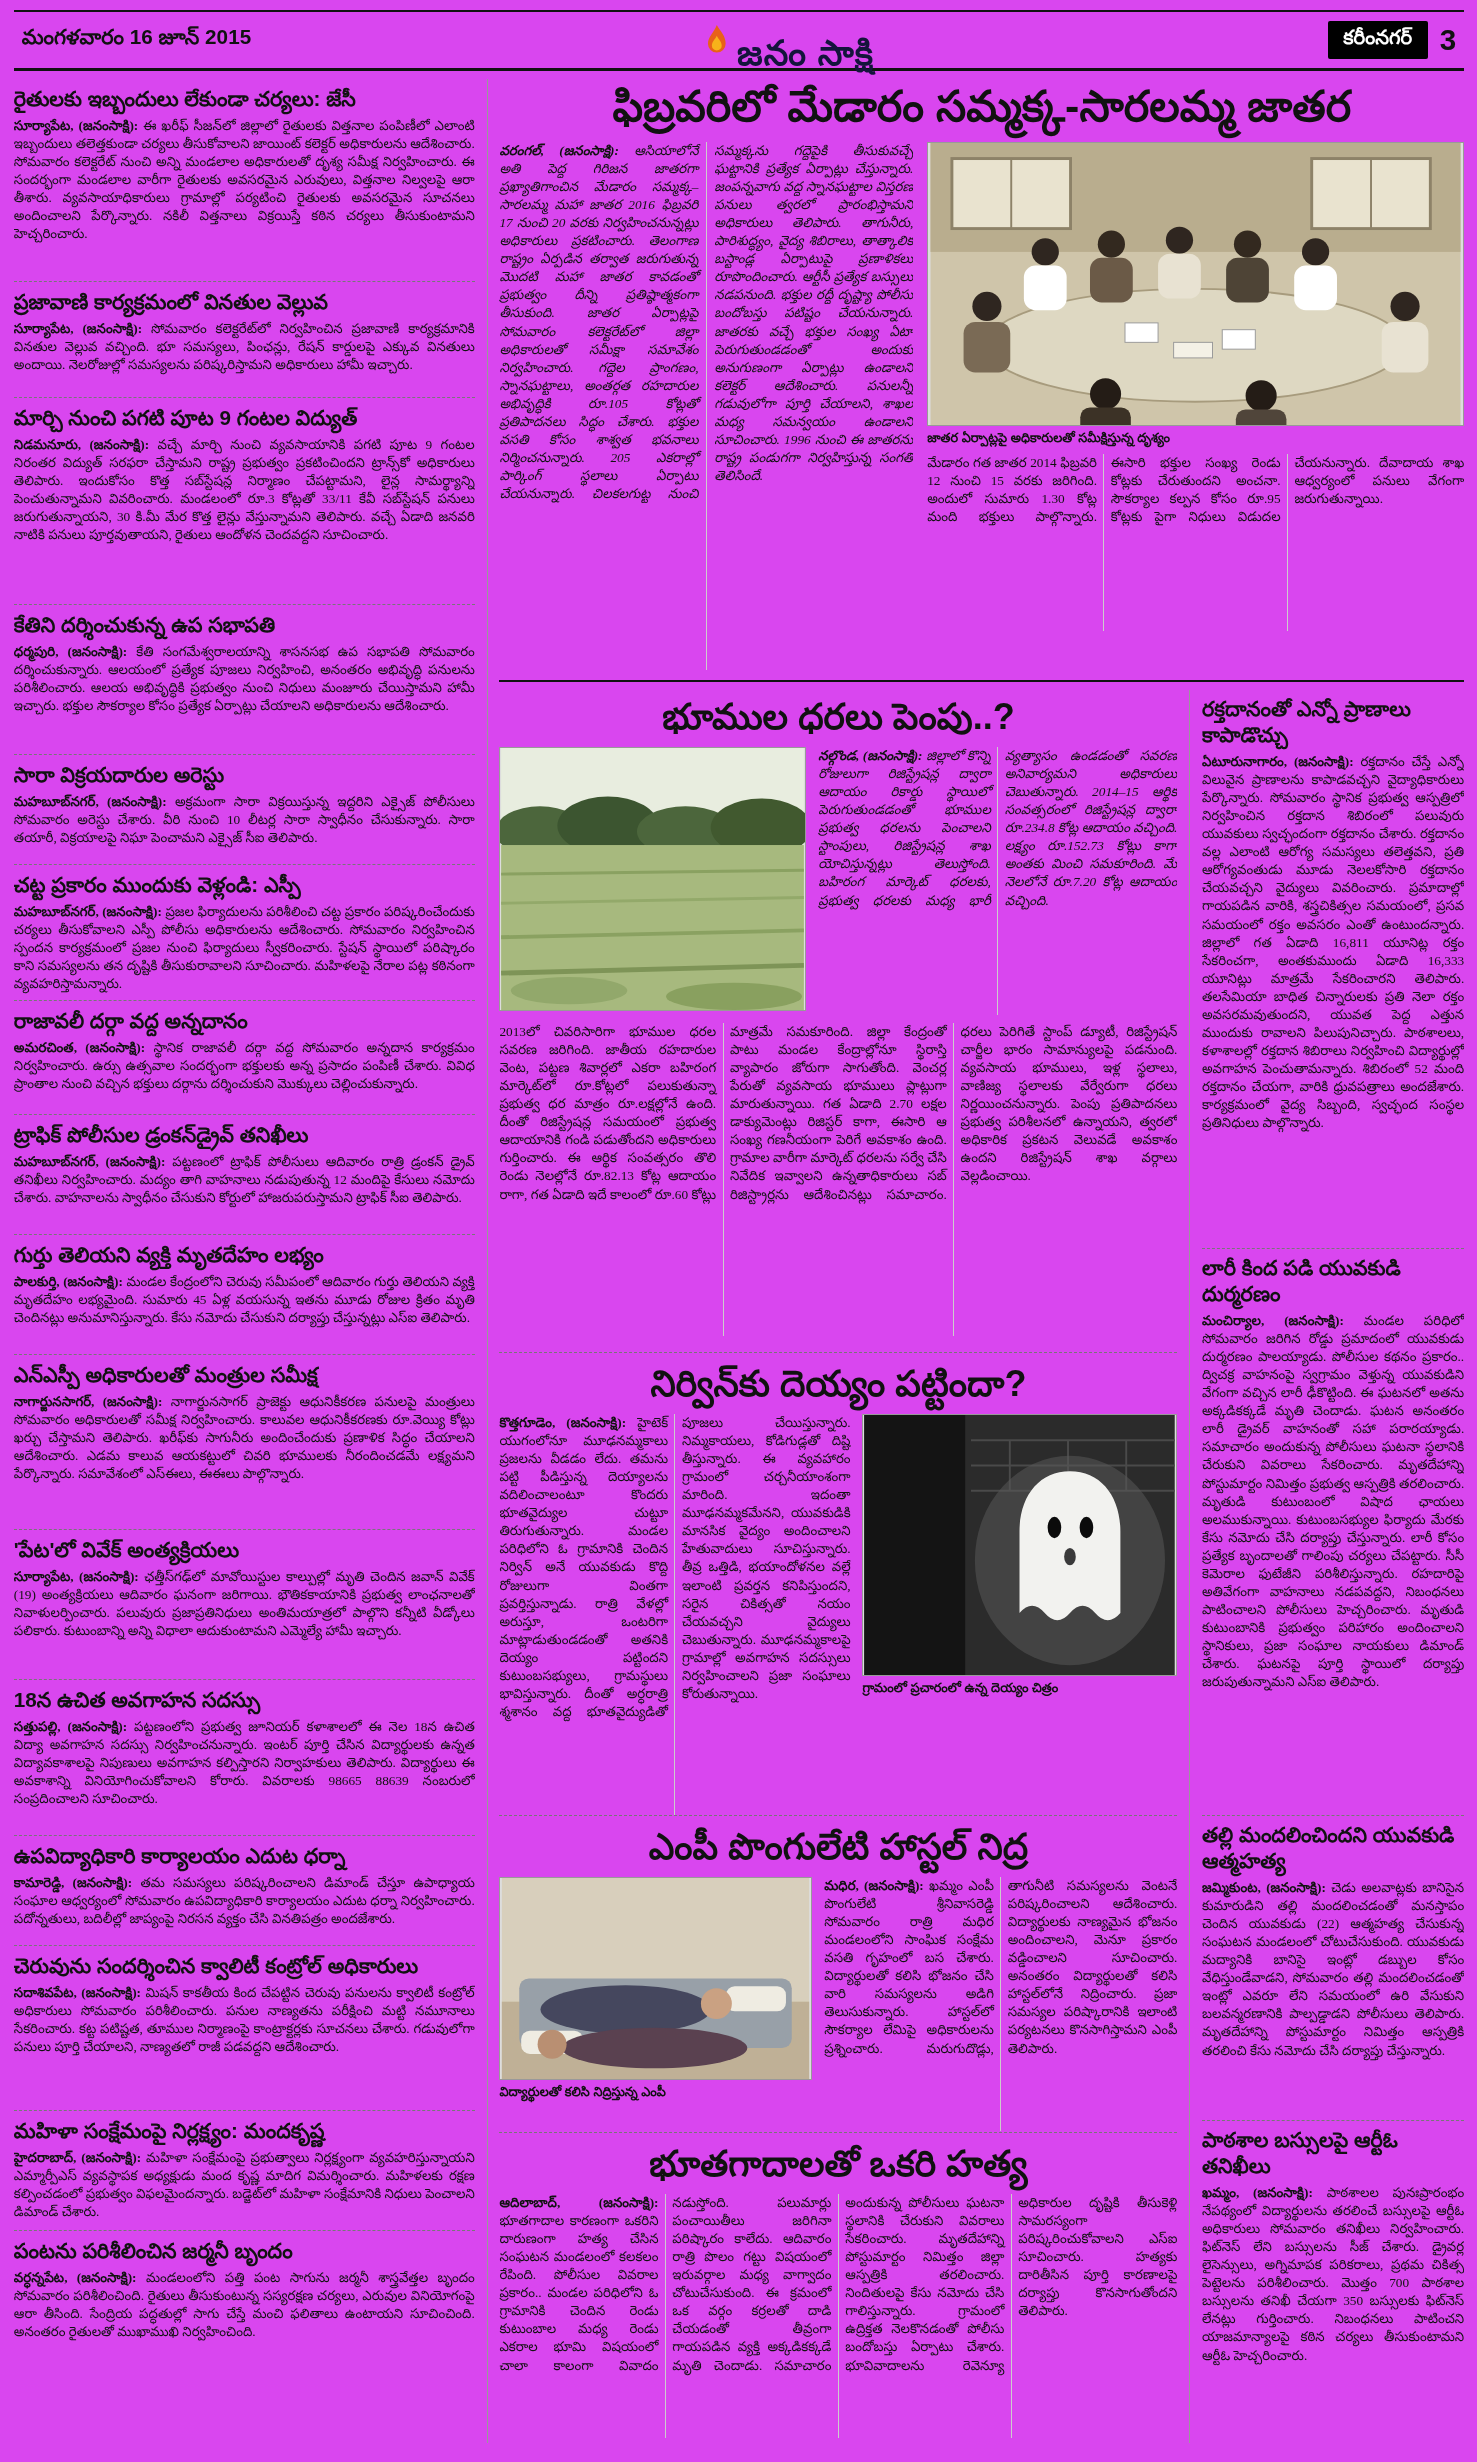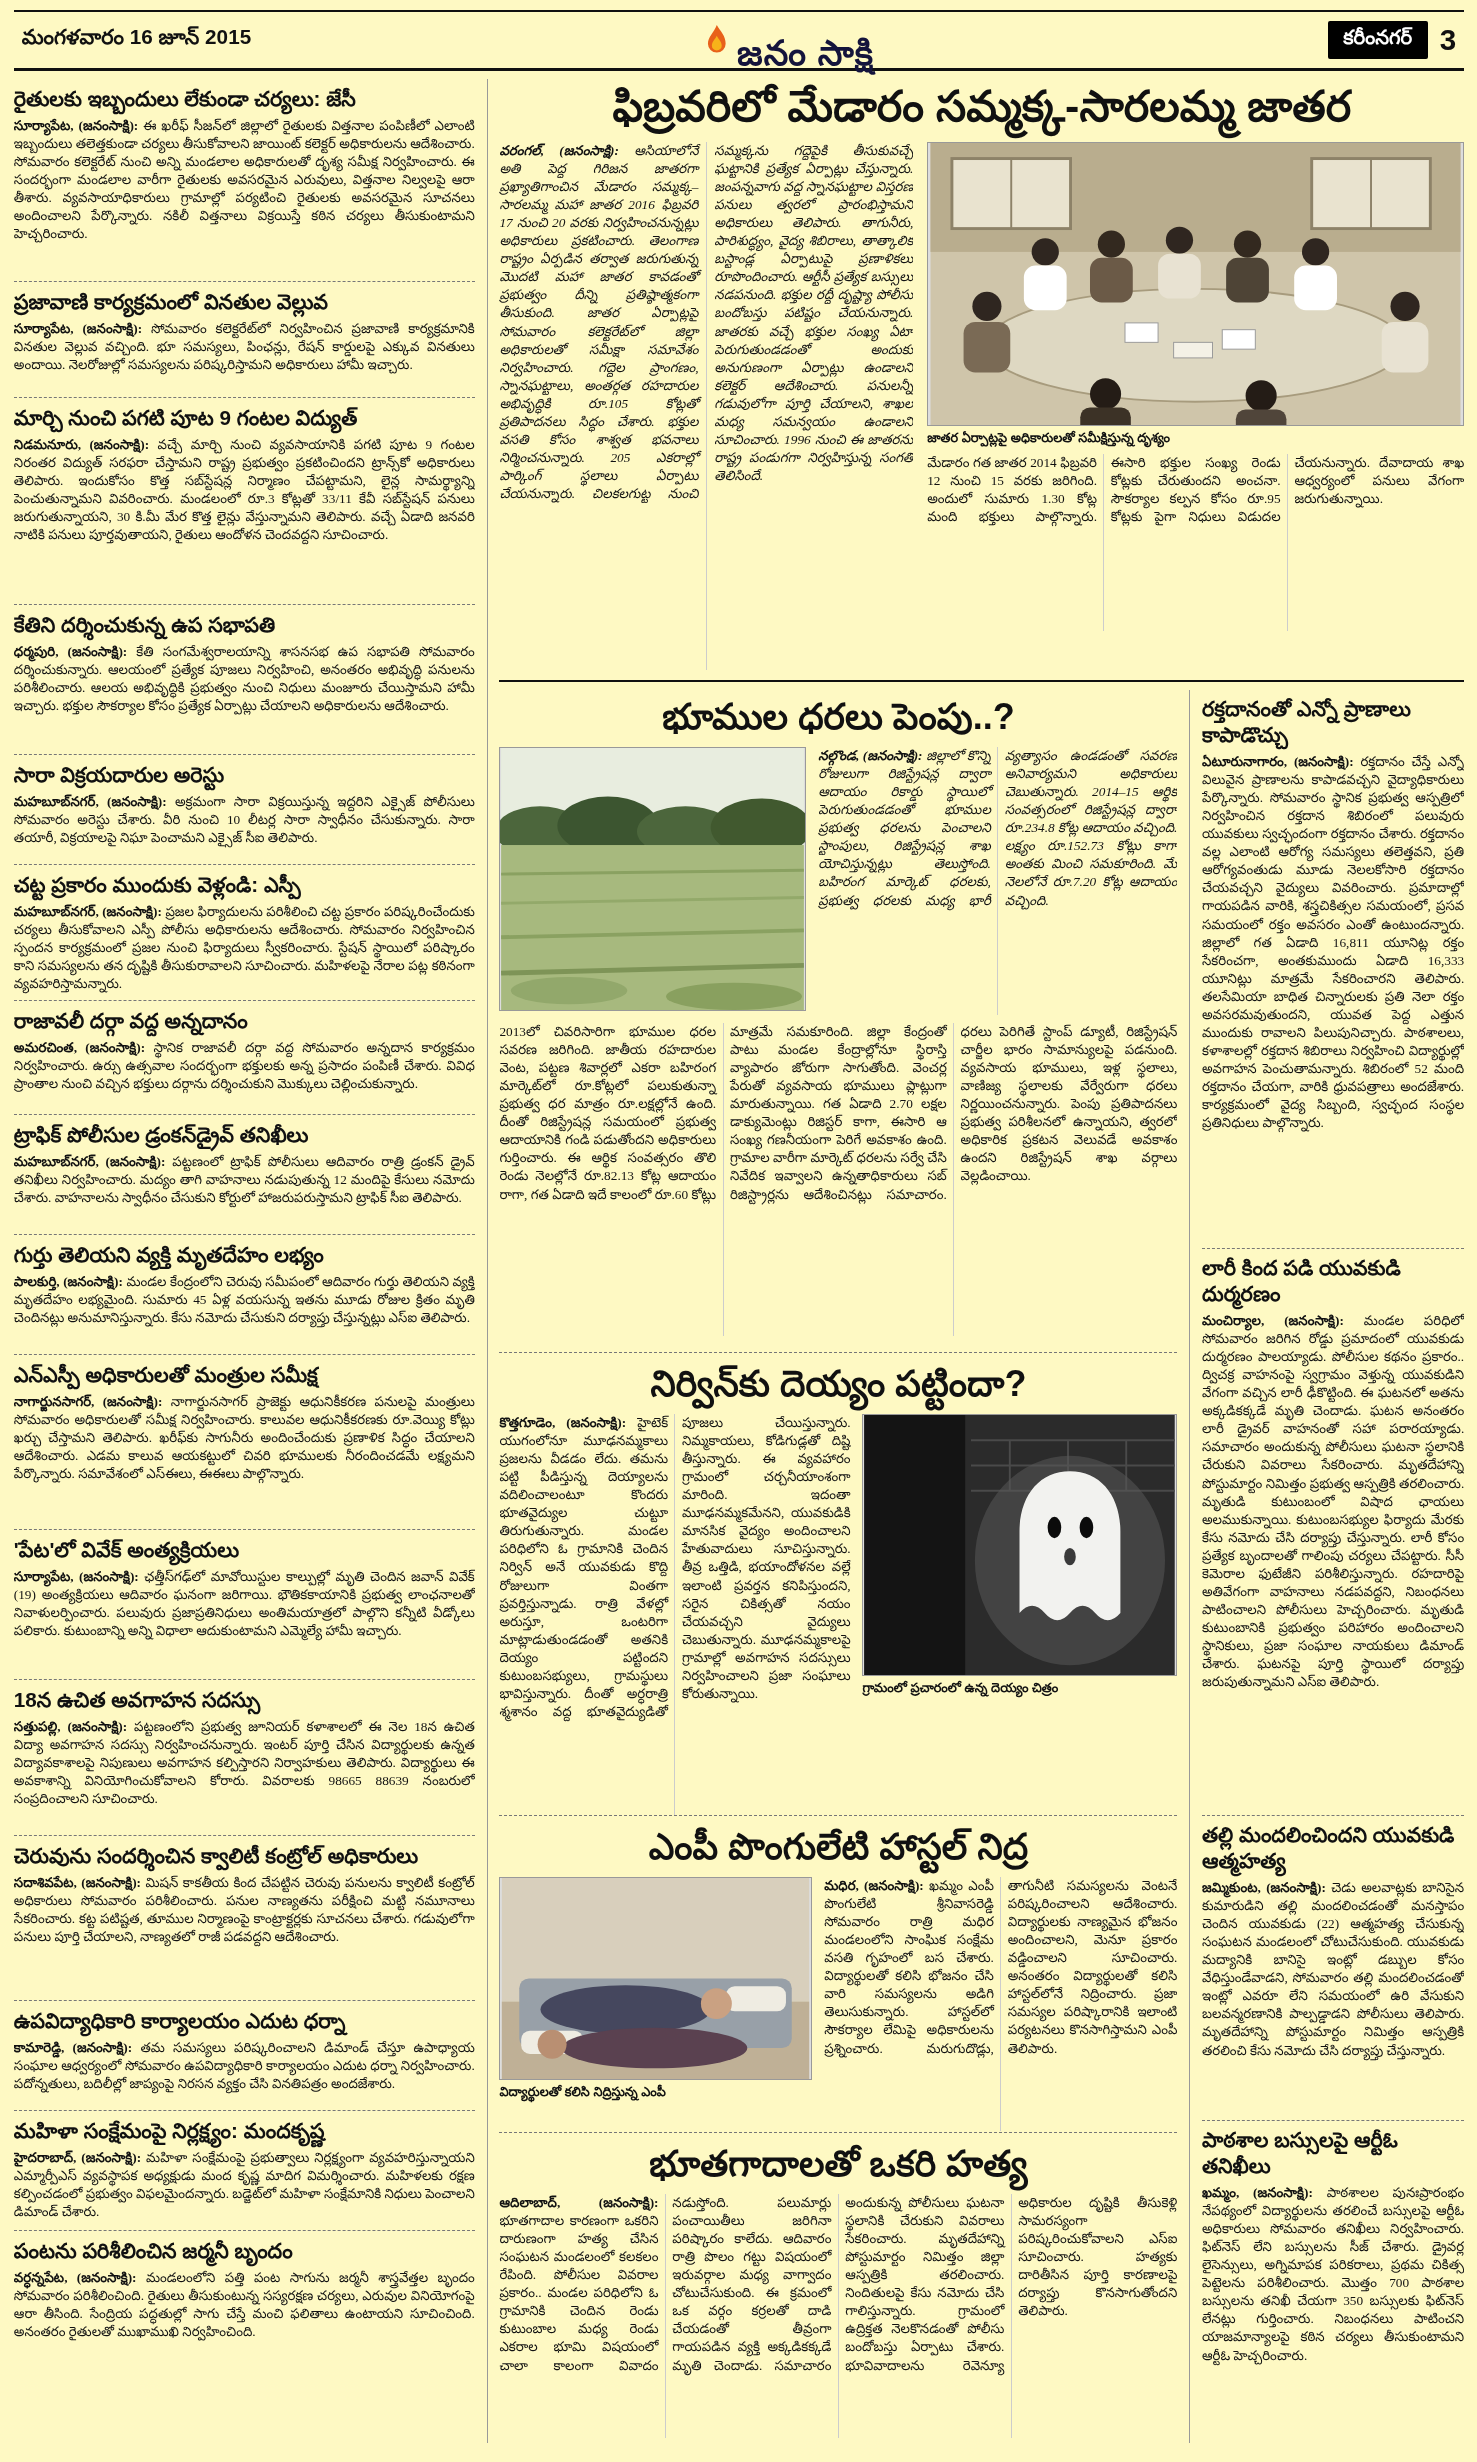--- a/index.html
+++ b/index.html
@@ -1,16 +1,16 @@
 <!DOCTYPE html>
 <html><head>
 <meta charset="utf-8">
 <style>
   html,body{margin:0;padding:0;background:#777;}
-  .page{width:1478px;height:2463px;margin:0 auto;background:#fef9c3;color:#111;
+  .page{width:1478px;height:2463px;margin:0 auto;background:#d946ef;color:#111;
         font-family:"Liberation Serif",serif;box-sizing:border-box;padding:9.9px 13.8px;overflow:hidden;}
   
   .header{display:flex;align-items:center;justify-content:space-between;
           border-top:2px solid #111;border-bottom:3px solid #111;height:61px;
           padding:3.9px 7.9px;box-sizing:border-box;}
   .date{font:bold 20.7px "Liberation Sans",sans-serif;}
   .masthead{display:flex;align-items:center;gap:8.9px;}
   .masthead-text{font:bold 35px "Liberation Sans",sans-serif;color:#14143c;letter-spacing:1px;margin-top:35px;}
   .flame{width:23.6px;height:31.5px;display:inline-block;}
   .header-right{display:flex;align-items:center;gap:11.8px;}
@@ -119,27 +119,27 @@
         <p class="body"><span class="dateline">నాగార్జునసాగర్, (జనంసాక్షి):</span> <span>నాగార్జునసాగర్ ప్రాజెక్టు ఆధునికీకరణ పనులపై మంత్రులు సోమవారం అధికారులతో సమీక్ష నిర్వహించారు. కాలువల ఆధునికీకరణకు రూ.వెయ్యి కోట్లు ఖర్చు చేస్తామని తెలిపారు. ఖరీఫ్‌కు సాగునీరు అందించేందుకు ప్రణాళిక సిద్ధం చేయాలని ఆదేశించారు. ఎడమ కాలువ ఆయకట్టులో చివరి భూములకు నీరందించడమే లక్ష్యమని పేర్కొన్నారు. సమావేశంలో ఎస్ఈలు, ఈఈలు పాల్గొన్నారు.</span></p>
       </article>
       <article class="s-article" style="height:150px">
         <h3 class="s-headline">'పేట'లో వివేక్ అంత్యక్రియలు</h3>
         <p class="body"><span class="dateline">సూర్యాపేట, (జనంసాక్షి):</span> <span>ఛత్తీస్‌గఢ్‌లో మావోయిస్టుల కాల్పుల్లో మృతి చెందిన జవాన్ వివేక్ (19) అంత్యక్రియలు ఆదివారం ఘనంగా జరిగాయి. భౌతికకాయానికి ప్రభుత్వ లాంఛనాలతో నివాళులర్పించారు. పలువురు ప్రజాప్రతినిధులు అంతిమయాత్రలో పాల్గొని కన్నీటి వీడ్కోలు పలికారు. కుటుంబాన్ని అన్ని విధాలా ఆదుకుంటామని ఎమ్మెల్యే హామీ ఇచ్చారు.</span></p>
       </article>
       <article class="s-article" style="height:156px">
         <h3 class="s-headline">18న ఉచిత అవగాహన సదస్సు</h3>
         <p class="body"><span class="dateline">సత్తుపల్లి, (జనంసాక్షి):</span> <span>పట్టణంలోని ప్రభుత్వ జూనియర్ కళాశాలలో ఈ నెల 18న ఉచిత విద్యా అవగాహన సదస్సు నిర్వహించనున్నారు. ఇంటర్ పూర్తి చేసిన విద్యార్థులకు ఉన్నత విద్యావకాశాలపై నిపుణులు అవగాహన కల్పిస్తారని నిర్వాహకులు తెలిపారు. విద్యార్థులు ఈ అవకాశాన్ని వినియోగించుకోవాలని కోరారు. వివరాలకు 98665 88639 నంబరులో సంప్రదించాలని సూచించారు.</span></p>
       </article>
+      <article class="s-article" style="height:110px">
+        <h3 class="s-headline">ఉపవిద్యాధికారి కార్యాలయం ఎదుట ధర్నా</h3>
+        <p class="body"><span class="dateline">కామారెడ్డి, (జనంసాక్షి):</span> <span>తమ సమస్యలు పరిష్కరించాలని డిమాండ్ చేస్తూ ఉపాధ్యాయ సంఘాల ఆధ్వర్యంలో సోమవారం ఉపవిద్యాధికారి కార్యాలయం ఎదుట ధర్నా నిర్వహించారు. పదోన్నతులు, బదిలీల్లో జాప్యంపై నిరసన వ్యక్తం చేసి వినతిపత్రం అందజేశారు.</span></p>
+      </article>
       <article class="s-article" style="height:165px">
         <h3 class="s-headline">చెరువును సందర్శించిన క్వాలిటీ కంట్రోల్ అధికారులు</h3>
         <p class="body"><span class="dateline">సదాశివపేట, (జనంసాక్షి):</span> <span>మిషన్ కాకతీయ కింద చేపట్టిన చెరువు పనులను క్వాలిటీ కంట్రోల్ అధికారులు సోమవారం పరిశీలించారు. పనుల నాణ్యతను పరీక్షించి మట్టి నమూనాలు సేకరించారు. కట్ట పటిష్టత, తూముల నిర్మాణంపై కాంట్రాక్టర్లకు సూచనలు చేశారు. గడువులోగా పనులు పూర్తి చేయాలని, నాణ్యతలో రాజీ పడవద్దని ఆదేశించారు.</span></p>
-      </article>
-      <article class="s-article" style="height:110px">
-        <h3 class="s-headline">ఉపవిద్యాధికారి కార్యాలయం ఎదుట ధర్నా</h3>
-        <p class="body"><span class="dateline">కామారెడ్డి, (జనంసాక్షి):</span> <span>తమ సమస్యలు పరిష్కరించాలని డిమాండ్ చేస్తూ ఉపాధ్యాయ సంఘాల ఆధ్వర్యంలో సోమవారం ఉపవిద్యాధికారి కార్యాలయం ఎదుట ధర్నా నిర్వహించారు. పదోన్నతులు, బదిలీల్లో జాప్యంపై నిరసన వ్యక్తం చేసి వినతిపత్రం అందజేశారు.</span></p>
       </article>
       <article class="s-article" style="height:120px">
         <h3 class="s-headline">మహిళా సంక్షేమంపై నిర్లక్ష్యం: మందకృష్ణ</h3>
         <p class="body"><span class="dateline">హైదరాబాద్, (జనంసాక్షి):</span> <span>మహిళా సంక్షేమంపై ప్రభుత్వాలు నిర్లక్ష్యంగా వ్యవహరిస్తున్నాయని ఎమ్మార్పీఎస్ వ్యవస్థాపక అధ్యక్షుడు మంద కృష్ణ మాదిగ విమర్శించారు. మహిళలకు రక్షణ కల్పించడంలో ప్రభుత్వం విఫలమైందన్నారు. బడ్జెట్‌లో మహిళా సంక్షేమానికి నిధులు పెంచాలని డిమాండ్ చేశారు.</span></p>
       </article>
       <article class="s-article" style="height:148px">
         <h3 class="s-headline">పంటను పరిశీలించిన జర్మనీ బృందం</h3>
         <p class="body"><span class="dateline">వర్ధన్నపేట, (జనంసాక్షి):</span> <span>మండలంలోని పత్తి పంట సాగును జర్మనీ శాస్త్రవేత్తల బృందం సోమవారం పరిశీలించింది. రైతులు తీసుకుంటున్న సస్యరక్షణ చర్యలు, ఎరువుల వినియోగంపై ఆరా తీసింది. సేంద్రియ పద్ధతుల్లో సాగు చేస్తే మంచి ఫలితాలు ఉంటాయని సూచించింది. అనంతరం రైతులతో ముఖాముఖి నిర్వహించింది.</span></p>
       </article>
     </aside>

